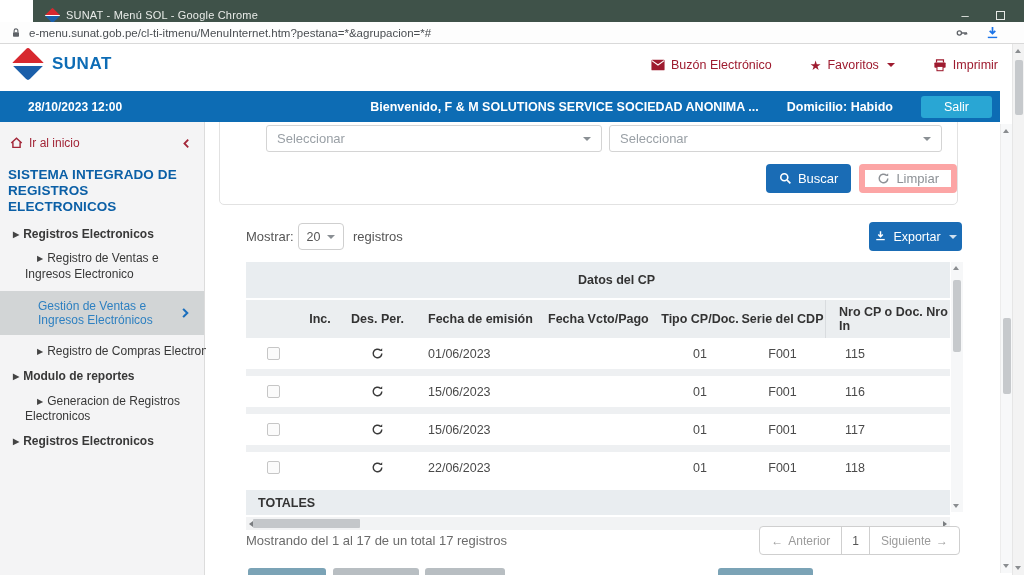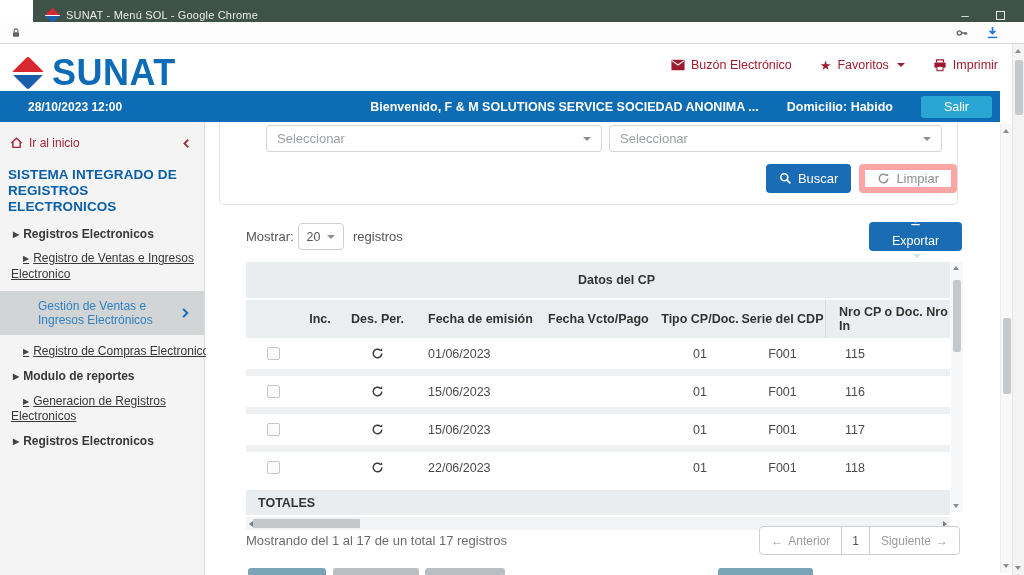--- a/index.html
+++ b/index.html
@@ -15,63 +15,63 @@
   .wc-max { width:9px; height:9px; border:1.4px solid #e6e9e6; }
   .urlbar { position:absolute; left:0; top:22px; width:1024px; height:22px; background:#fdfdfd; border-bottom:1px solid #d9d9d9; display:flex; align-items:center; padding:0 10px; }
   .url-text { color:#4a4e52; font-size:11.5px; margin-left:7px; }
   .urlbar-right { margin-left:auto; display:flex; align-items:center; gap:16px; padding-right:14px; }
   .icon { display:inline-flex; }
 
   
   .site-header { position:absolute; left:0; top:44px; width:1024px; height:47px; background:#fff; }
   .logo { position:absolute; left:16px; top:8px; display:flex; align-items:center; }
   .logo-diamond { width:24px; height:24px; transform:rotate(45deg); background:linear-gradient(135deg,#d7282f 47%, #ffffff 47%, #ffffff 55%, #1b5faa 55%); border-radius:3px; margin-right:12px; }
-  .logo-text { color:#0d6cb5; font-size:36px; font-weight:bold; letter-spacing:.5px; }
-  .hdr-links { position:absolute; right:26px; top:14px; display:flex; align-items:center; gap:28px; color:#9e1b2f; font-size:12.5px; }
+  .logo-text { color:#0d6cb5; font-size:17px; font-weight:bold; letter-spacing:.5px; }
+  .hdr-links { position:absolute; right:26px; top:14px; display:flex; align-items:center; gap:38px; color:#9e1b2f; font-size:12.5px; }
   .hdr-link { display:flex; align-items:center; gap:6px; cursor:pointer; }
   .star-glyph { font-size:13px; line-height:1; }
   .caret-down { width:0; height:0; border-left:4px solid transparent; border-right:4px solid transparent; border-top:4px solid currentColor; margin-left:2px; }
 
   
   .bluebar { position:absolute; left:0; top:91px; width:1000px; height:31px; background:#0d6cb4; display:flex; align-items:center; color:#fff; padding:0 8px 0 28px; }
   .bb-datetime { font-weight:bold; font-size:12px; }
   .bb-right { margin-left:auto; display:flex; align-items:center; gap:28px; }
   .bb-welcome,.bb-domicilio { font-weight:bold; font-size:12.5px; }
   .salir-btn { background:#29a6d4; color:#fff; border:none; border-radius:3px; height:22px; padding:0 23px; font-size:12.5px; font-family:inherit; cursor:pointer; }
 
   
   .sidebar { position:absolute; left:0; top:122px; width:205px; height:453px; background:#f4f4f5; border-right:1px solid #dcdcdc; }
   .side-home { display:flex; align-items:center; gap:6px; padding:14px 12px 0 10px; color:#a32638; font-size:12px; cursor:pointer; }
   .side-home .collapse { margin-left:auto; }
   .side-title { margin:17px 8px 0 8px; color:#0b5fa6; font-weight:bold; font-size:13.5px; line-height:1.2; letter-spacing:.1px; }
   .side-menu { margin-top:11px; font-size:12px; color:#383838; }
   .side-item { margin-bottom:9px; line-height:1.3; cursor:pointer; }
   .tri { font-size:8px; margin-right:4px; position:relative; top:-1px; color:#444; }
   .lvl1 { padding-left:13px; font-weight:bold; }
-  .lvl2 { padding-left:11px; text-indent:12px;text-decoration:underline; }
+  .lvl2 { padding-left:25px; text-indent:12px; }
   .nowrap { white-space:nowrap; }
   .side-selected { background:#d2d5d6; color:#2e80c1; padding:8px 34px 8px 38px; position:relative; margin-bottom:9px; cursor:pointer; }
   .side-selected .sel-chevron { position:absolute; right:13px; top:50%; transform:translateY(-50%); color:#1a6ebd; }
 
   
   .main { position:absolute; left:206px; top:122px; width:794px; height:453px; background:#fff; overflow:hidden; }
 
   .filter-panel { position:absolute; left:13px; top:-8px; width:739px; height:91px; border:1px solid #e2e2e2; border-radius:5px; background:#fff; }
   .f-select { position:absolute; height:27px; border:1px solid #d4d4d4; border-radius:3px; background:#fff; display:flex; align-items:center; padding:0 10px; color:#9aa0a6; font-size:13px; cursor:pointer; }
   .f-select .caret-down { margin-left:auto; color:#8a8f94; }
   .f-sel1 { left:46px; top:10px; width:336px; }
   .f-sel2 { left:389px; top:10px; width:333px; }
   .f-buttons { position:absolute; left:0; top:49px; width:100%; display:flex; justify-content:flex-end; gap:8px; }
   .btn-buscar { height:29px; padding:0 13px; background:#1a6cb5; color:#fff; border:none; border-radius:4px; font-size:13px; font-family:inherit; display:flex; align-items:center; gap:6px; cursor:pointer; }
   .btn-limpiar { height:29px; padding:0 12px; background:#fff; color:#8d9196; border:6px solid #fca5a5; border-radius:4px; font-size:13px; font-family:inherit; display:flex; align-items:center; gap:6px; cursor:pointer; }
 
   .mostrar-label { position:absolute; left:40px; top:107px; font-size:13px; color:#555; }
   .page-size { position:absolute; left:92px; top:101px; width:46px; height:27px; border:1px solid #cfcfcf; border-radius:4px; background:#fff; display:flex; align-items:center; justify-content:center; gap:5px; font-size:12.5px; color:#555; cursor:pointer; }
   .registros-label { position:absolute; left:147px; top:107px; font-size:13px; color:#555; }
-  .btn-exportar { position:absolute; left:663px; top:100px; width:93px; height:29px; background:#1a6cb5; color:#fff; border:none; border-radius:4px; font-size:12.5px; font-family:inherit; display:flex; align-items:center; justify-content:center; gap:6px; cursor:pointer;flex-direction:column; }
+  .btn-exportar { position:absolute; left:663px; top:100px; width:93px; height:29px; background:#1a6cb5; color:#fff; border:none; border-radius:4px; font-size:12.5px; font-family:inherit; display:flex; align-items:center; justify-content:center; gap:6px; cursor:pointer; }
   .btn-exportar .caret-down { border-top-color:#cfe0ef; }
 
   
   .dtable { position:absolute; left:40px; top:140px; width:704px; }
   .t-group-row { height:38px; display:flex;flex-direction:column; }
   .t-group-spacer { width:169px; background:#fff; }
   .t-group-band { flex:1; background:#e9edf0; border-bottom:2px solid #fff; position:relative; }
   .t-group-label { position:absolute; left:332px; top:50%; transform:translateY(-50%); font-weight:bold; font-size:12.5px; color:#333; }
   .t-head { height:38px; display:flex; background:#ebeef0; font-weight:bold; font-size:12.5px; color:#333; }
   .th,.td { display:flex; align-items:center; justify-content:center; }
@@ -132,20 +132,21 @@
     </span>
   </div>
 
   <div class="urlbar">
     <span class="icon">
       <svg width="12" height="12" viewBox="0 0 16 16">
           <rect x="4" y="7" width="8" height="6" rx="1" fill="#5f6368"></rect>
           <path d="M5.5 7V5a2.5 2.5 0 0 1 5 0v2" fill="none" stroke="#5f6368" stroke-width="1.5"></path>
         </svg>
     </span>
+    <span class="url-text">e-menu.sunat.gob.pe/cl-ti-itmenu/MenuInternet.htm?pestana=*&amp;agrupacion=*#</span>
     <span class="urlbar-right">
       <span class="icon">
         <svg width="14" height="14" viewBox="0 0 16 16">
             <circle cx="5" cy="8" r="2.4" fill="none" stroke="#5f6368" stroke-width="1.5"></circle>
             <path d="M7.5 8h6.2M11.5 8v2.4M13.3 8v1.8" fill="none" stroke="#5f6368" stroke-width="1.5"></path>
           </svg>
       </span>
       <span class="icon">
         <svg width="15" height="15" viewBox="0 0 16 16">
             <path d="M8 2v7M5 6.2 8 9.2l3-3" fill="none" stroke="#1a73e8" stroke-width="1.8"></path>

